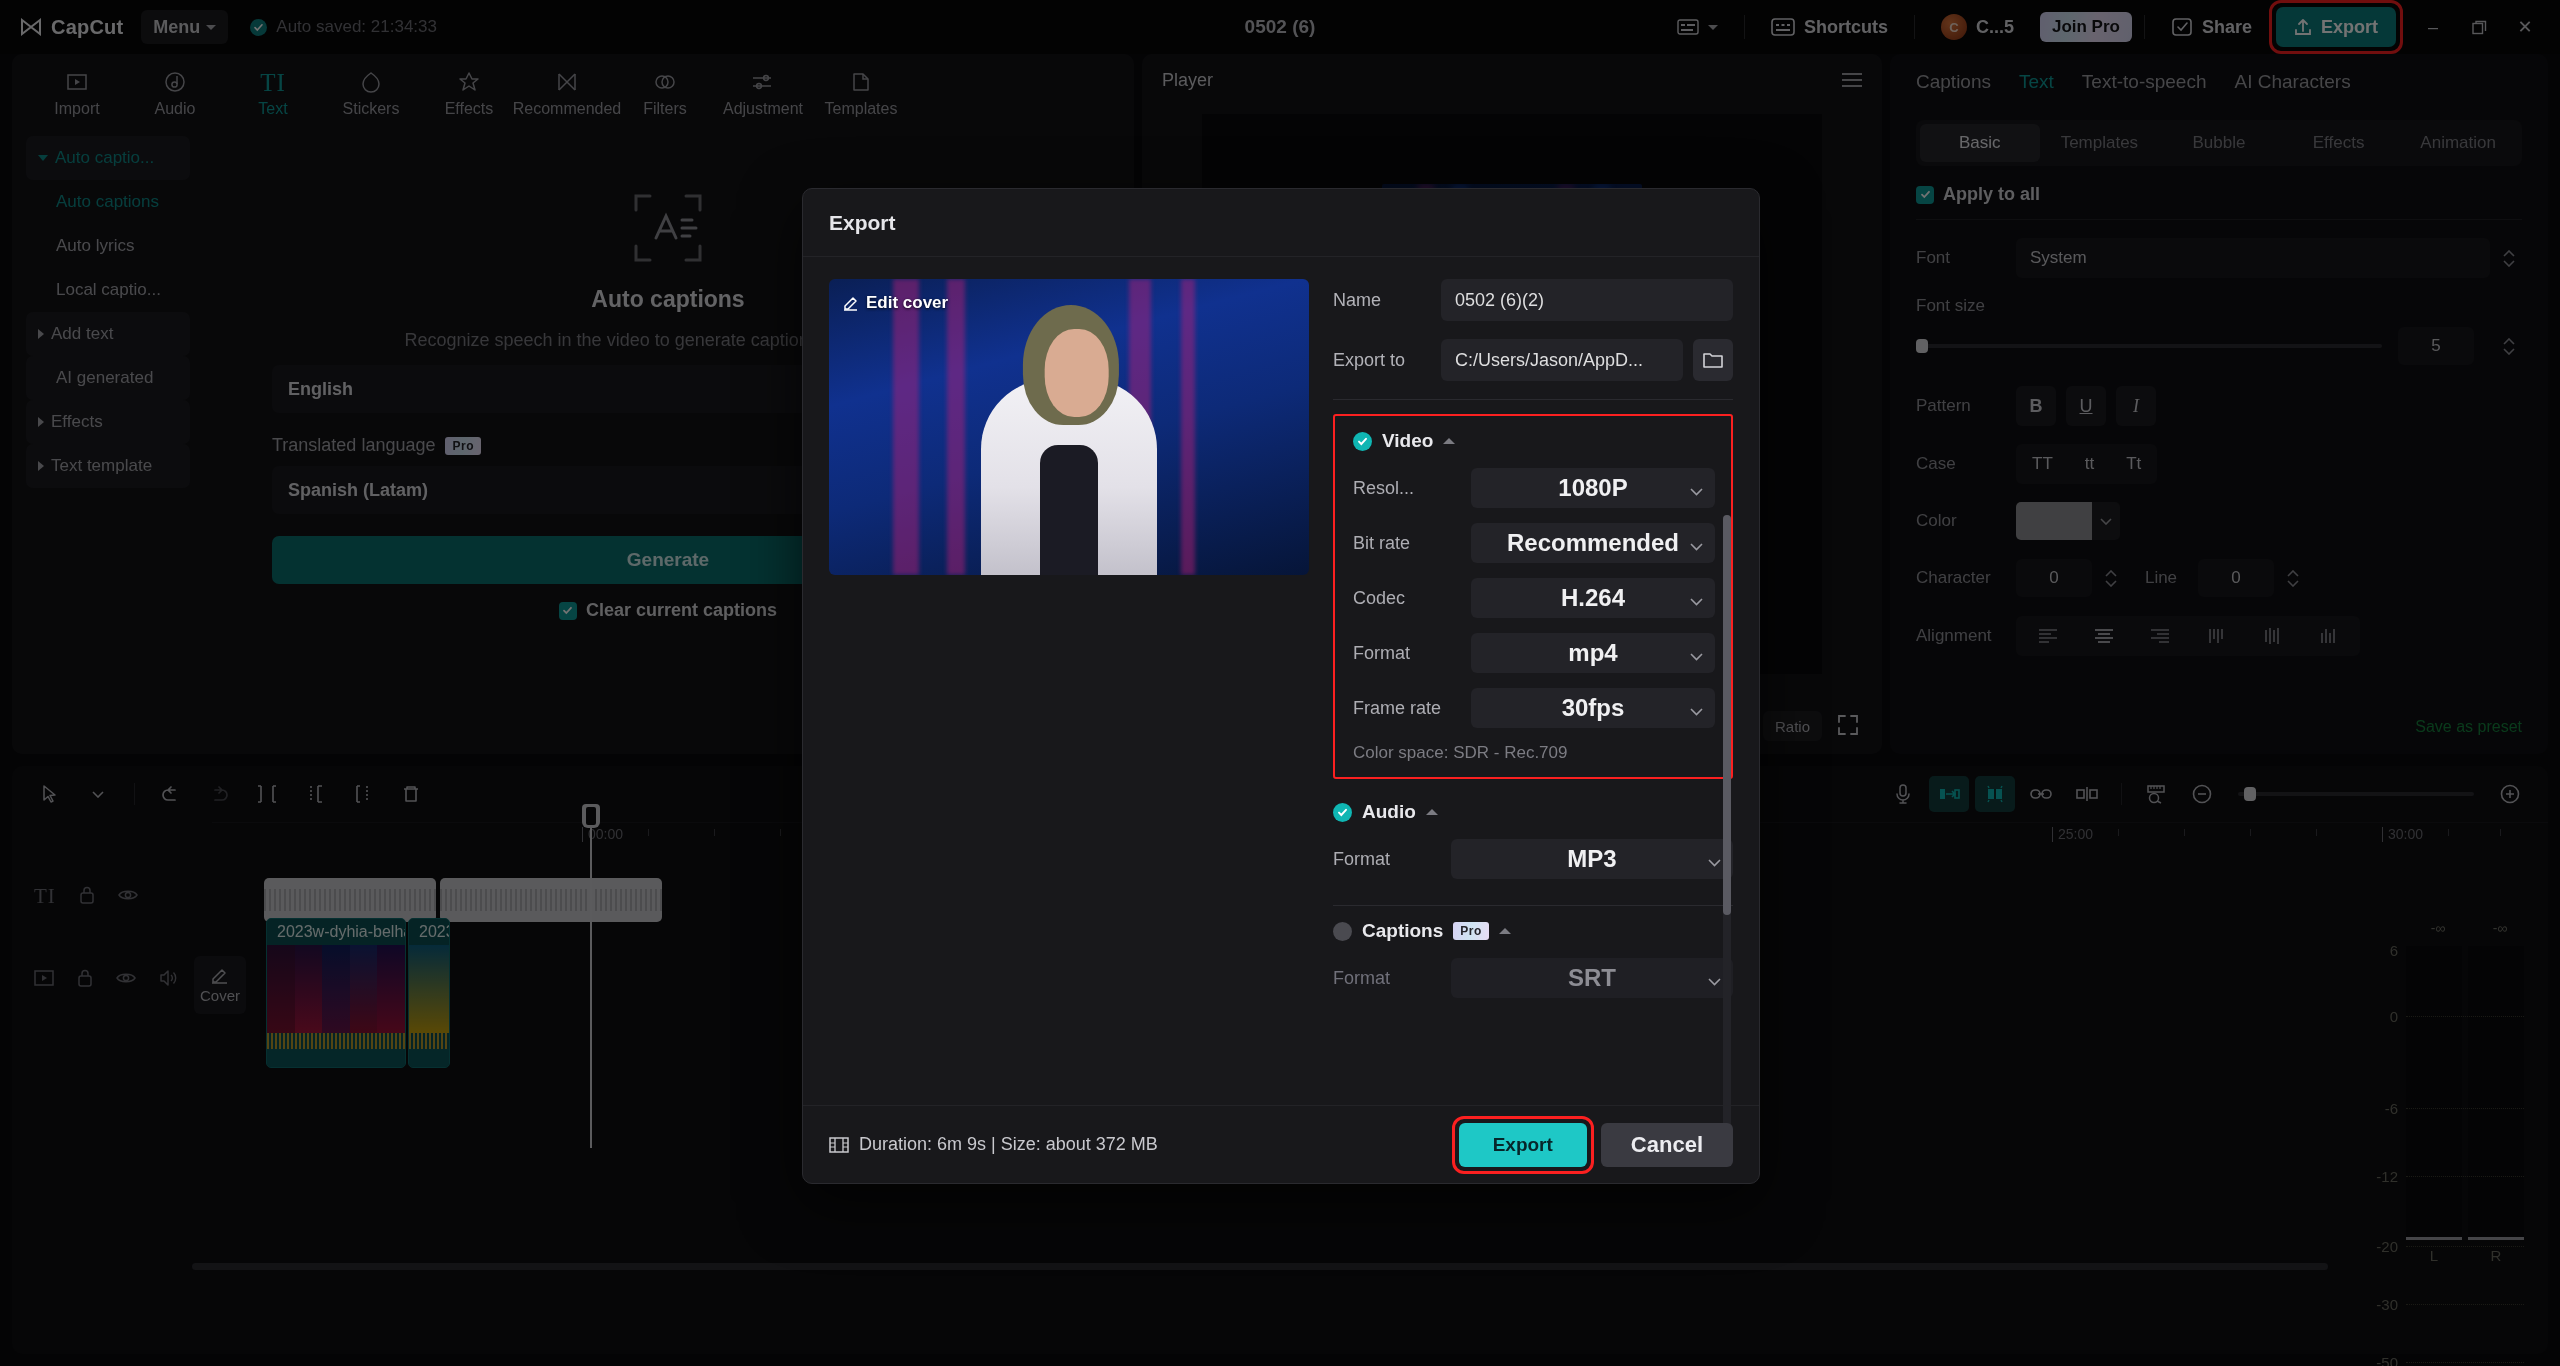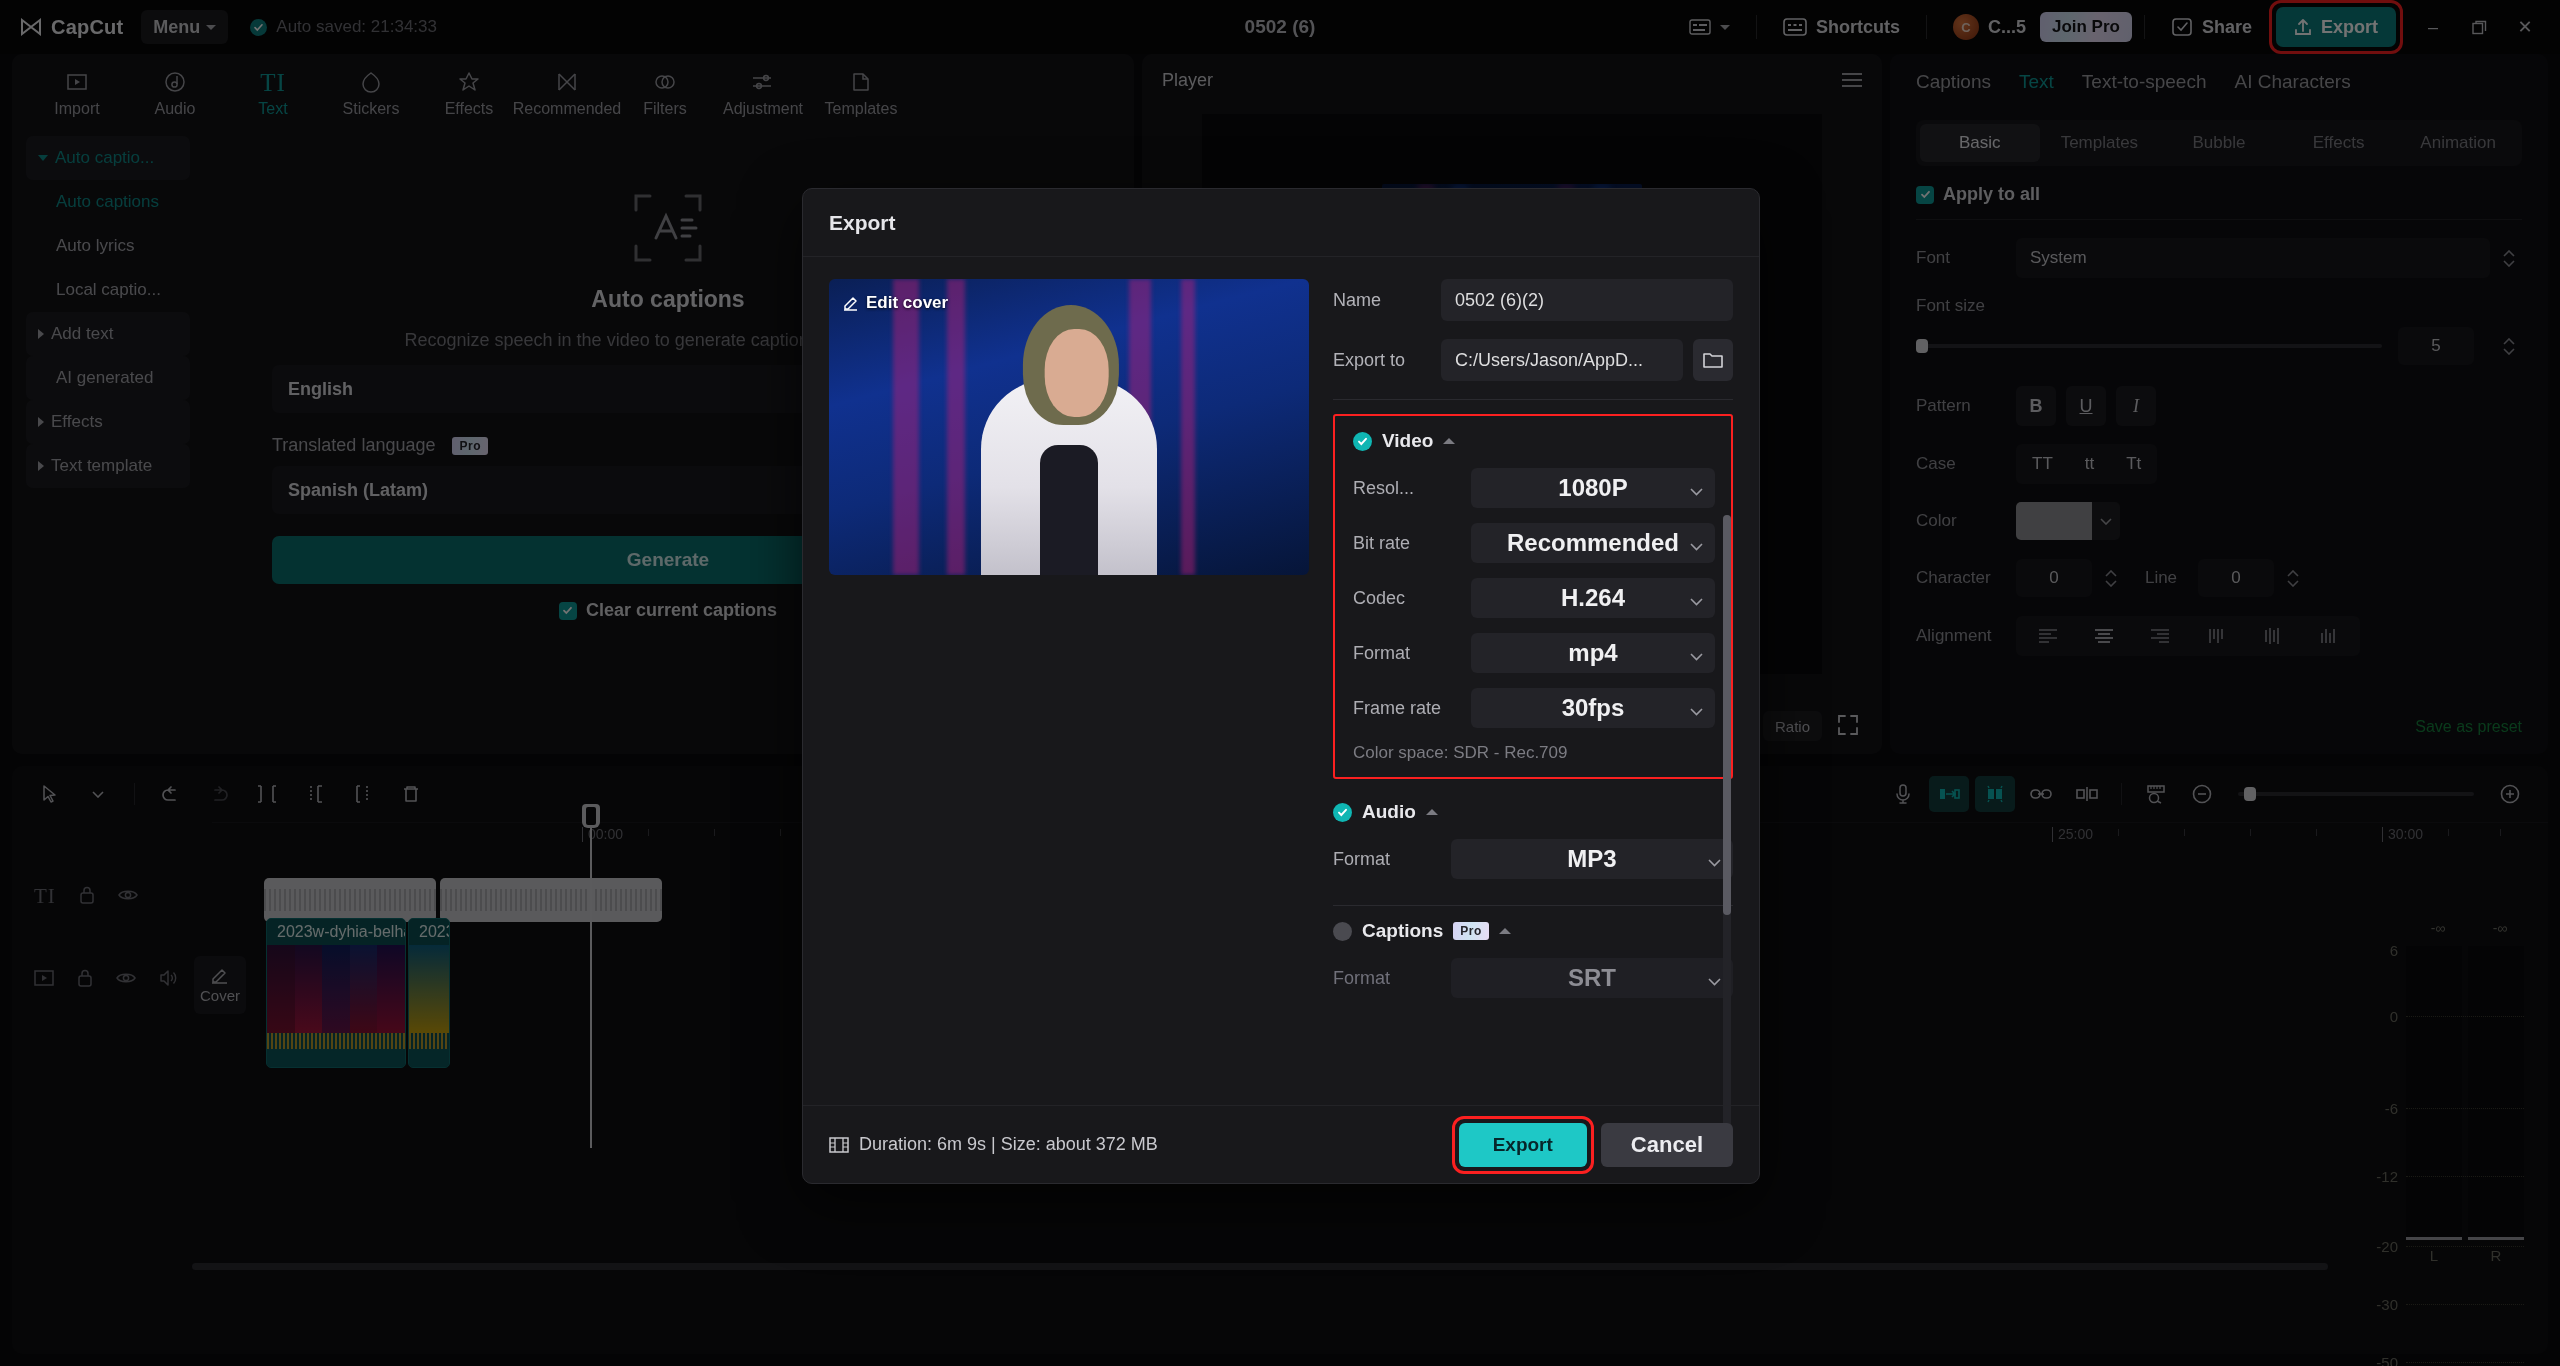--- a/index.html
+++ b/index.html
@@ -44,21 +44,21 @@
   }
   .tb-sep { width: 1px; height: 24px; background: #2a2a2e; margin: 0 12px; }
   .avatar-c {
     width: 26px; height: 26px; border-radius: 50%;
     background: radial-gradient(circle at 35% 35%, #d9733a, #8c3312);
     display: flex; align-items: center; justify-content: center;
     font-size: 13px; color: #f4d9c9; font-weight: 700;
   }
   .joinpro {
     height: 30px; padding: 0 12px; border-radius: 6px; font-size: 17px; font-weight: 700;
-    color: #141418; display: flex; align-items: center; margin-left: 0; cursor: pointer;
+    color: #141418; display: flex; align-items: center; margin-left: 12px; cursor: pointer;
     background: linear-gradient(100deg,#d7d2f4 0%,#cfe4f2 30%,#e8dcf4 60%,#d6d6f0 100%);
   }
   .export-top {
     height: 40px; padding: 0 18px; border-radius: 7px; background: #0c7d7c;
     display: flex; align-items: center; gap: 9px; color: #ffffff; font-size: 18px;
     font-weight: 700; cursor: pointer;
   }
   .hl-red { outline: 3px solid #fb2020; outline-offset: 4px; border-radius: 5px; }
   .win-btns { display: flex; align-items: center; gap: 4px; margin-left: 16px; }
   .win-btn {
@@ -94,21 +94,21 @@
 
   .captionscol { flex: 1; padding: 60px 70px 0 70px; }
   .ac-icon { width: 84px; height: 84px; margin: 0 auto 16px; position: relative; }
   .ac-title { text-align: center; font-size: 23px; color: #dcdce0; font-weight: 700; margin-bottom: 14px; }
   .ac-desc { text-align: center; font-size: 18px; color: #7b7b81; line-height: 1.45; margin-bottom: 12px; }
   .sel-field {
     height: 48px; background: #1a1a1e; border-radius: 7px; display: flex; align-items: center;
     padding: 0 16px; font-size: 18px; color: #d8d8dc; font-weight: 600; cursor: pointer;
     margin-bottom: 22px;
   }
-  .lbl-pro { display: flex; align-items: center; gap: 17px; font-size: 18px; color: #a2a2a8; margin-bottom: 10px; }
+  .lbl-pro { display: flex; align-items: center; gap: 10px; font-size: 18px; color: #a2a2a8; margin-bottom: 10px; }
   .pro-badge {
     font-size: 12px; font-weight: 800; color: #25252b; padding: 2px 7px; border-radius: 3px;
     background: linear-gradient(100deg,#d7d2f4,#cfe4f2,#e8dcf4); letter-spacing: .5px;
   }
   .gen-btn {
     height: 48px; border-radius: 7px; background: #0b6f6e; color: #cfe9e8;
     display: flex; align-items: center; justify-content: center; font-size: 19px;
     font-weight: 600; cursor: pointer; margin-top: 10px;
   }
   .clearrow { display: flex; align-items: center; justify-content: center; gap: 9px; margin-top: 16px; font-size: 18px; color: #d4d4d8; font-weight: 600; }

